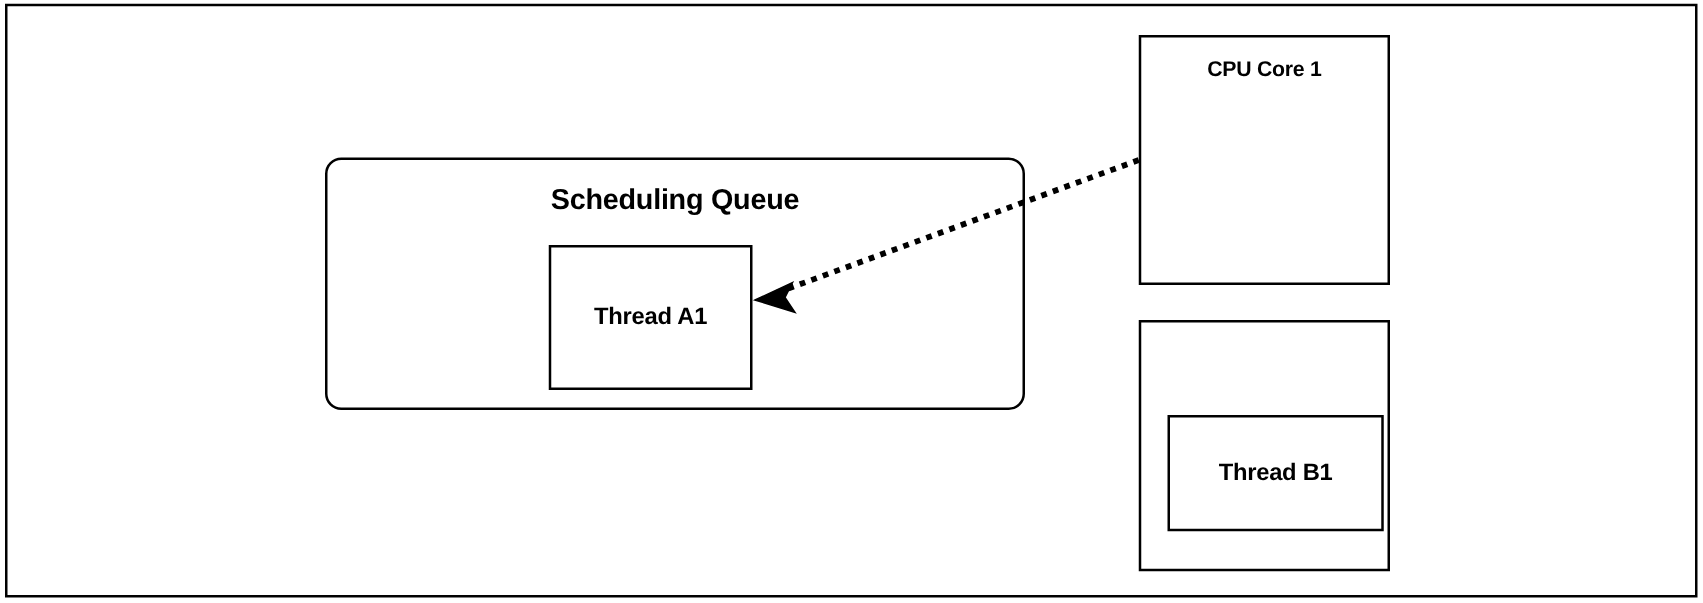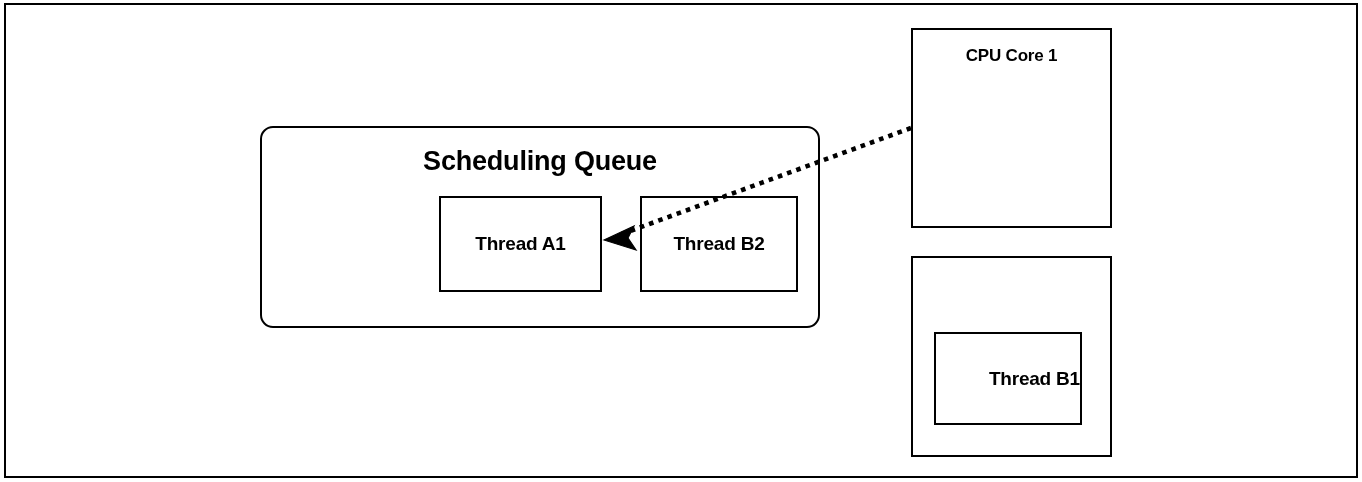--- a/index.html
+++ b/index.html
@@ -37,21 +37,21 @@
     border-radius: 13px;
     box-sizing: border-box;
     background: #ffffff;
   }
   .queue-title {
     position: absolute;
     left: 0;
     top: 18px;
     width: 100%;
     text-align: center;
-    font-size: 27px;
+    font-size: 23px;
     font-weight: bold;
     color: #000000;
     letter-spacing: -0.2px;
   }
   .thread-box {
     position: absolute;
     border: 2px solid #000000;
     box-sizing: border-box;
     background: #ffffff;
     display: flex;
@@ -61,21 +61,21 @@
   .thread-label {
     font-size: 19px;
     font-weight: bold;
     color: #000000;
     letter-spacing: -0.2px;
   }
   #thread-a1 {
     left: 439px;
     top: 196px;
     width: 163px;
-    height: 96px;
+    height: 116px;
   }
   #thread-b2 {
     left: 640px;
     top: 196px;
     width: 158px;
     height: 96px;
   }
   .core-box {
     position: absolute;
     border: 2px solid #000000;
@@ -102,28 +102,28 @@
     text-align: center;
     font-size: 17px;
     font-weight: bold;
     color: #000000;
     letter-spacing: -0.2px;
   }
   #thread-b1 {
     position: absolute;
     left: 21px;
     top: 74px;
-    width: 148px;
+    width: 173px;
     height: 93px;
     border: 2px solid #000000;
     box-sizing: border-box;
     background: #ffffff;
     display: flex;
     align-items: center;
-    justify-content: flex-end;
+    justify-content: center;
   }
   .arrow-layer {
     position: absolute;
     left: 0;
     top: 0;
     width: 1362px;
     height: 482px;
     pointer-events: none;
   }
 </style>
@@ -135,23 +135,20 @@
   <div class="outer-frame"></div>
 
   <div class="queue-box">
     <div class="queue-title">Scheduling Queue</div>
   </div>
 
   <div class="thread-box" id="thread-a1">
     <span class="thread-label">Thread A1</span>
   </div>
 
-  <div class="thread-box" id="thread-b2">
-    <span class="thread-label">Thread B2</span>
-  </div>
 
   <div class="core-box" id="cpu-core-1">
     <div class="core-title">CPU Core 1</div>
   </div>
 
   <div class="core-box" id="cpu-core-2">
     <div id="thread-b1">
       <span class="thread-label">Thread B1</span>
     </div>
   </div>

